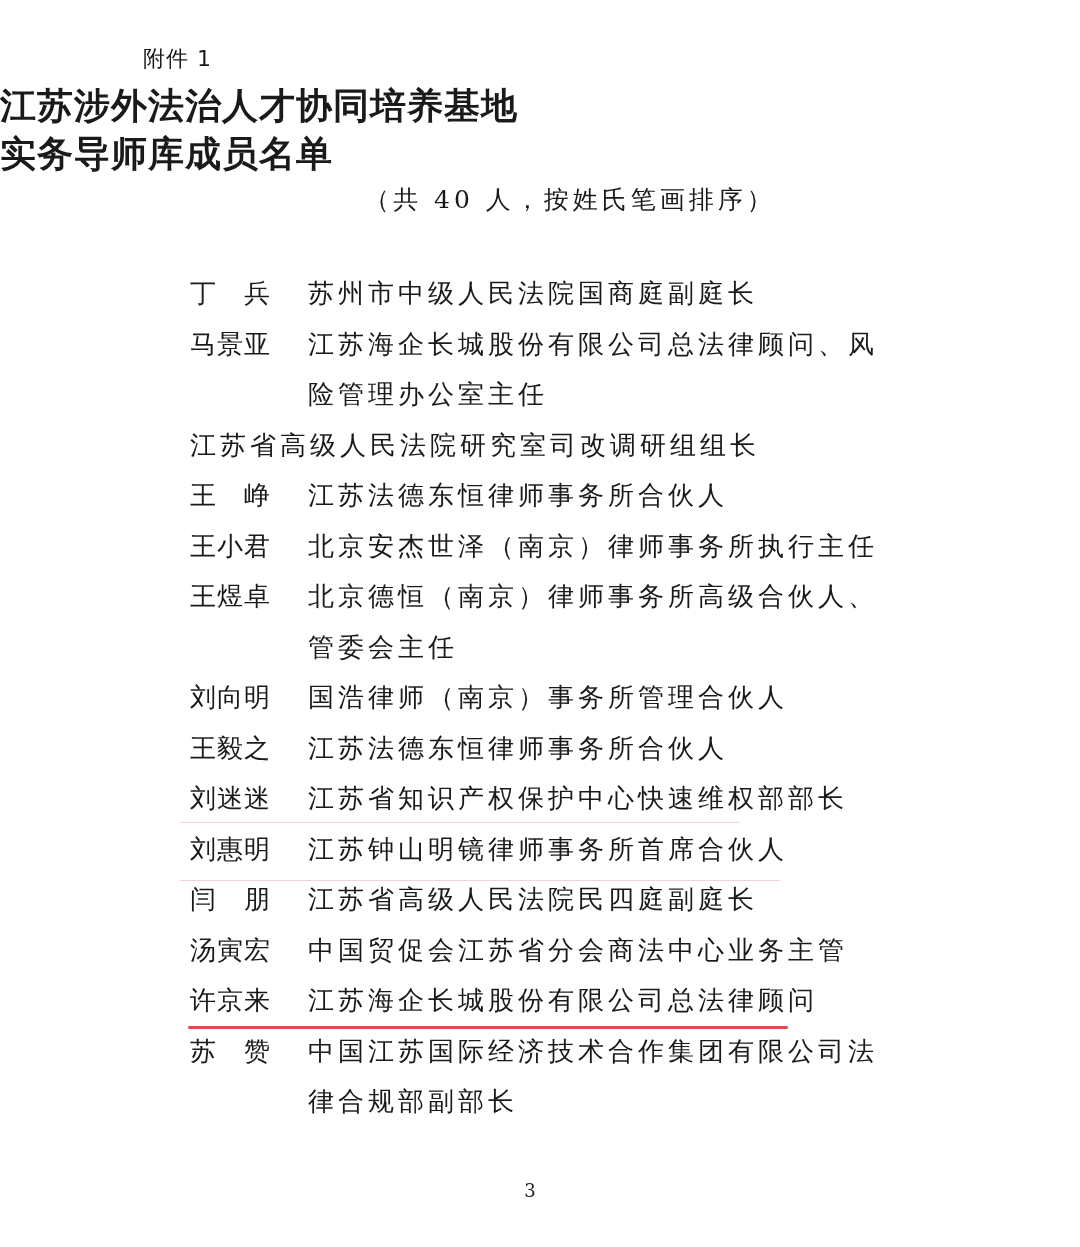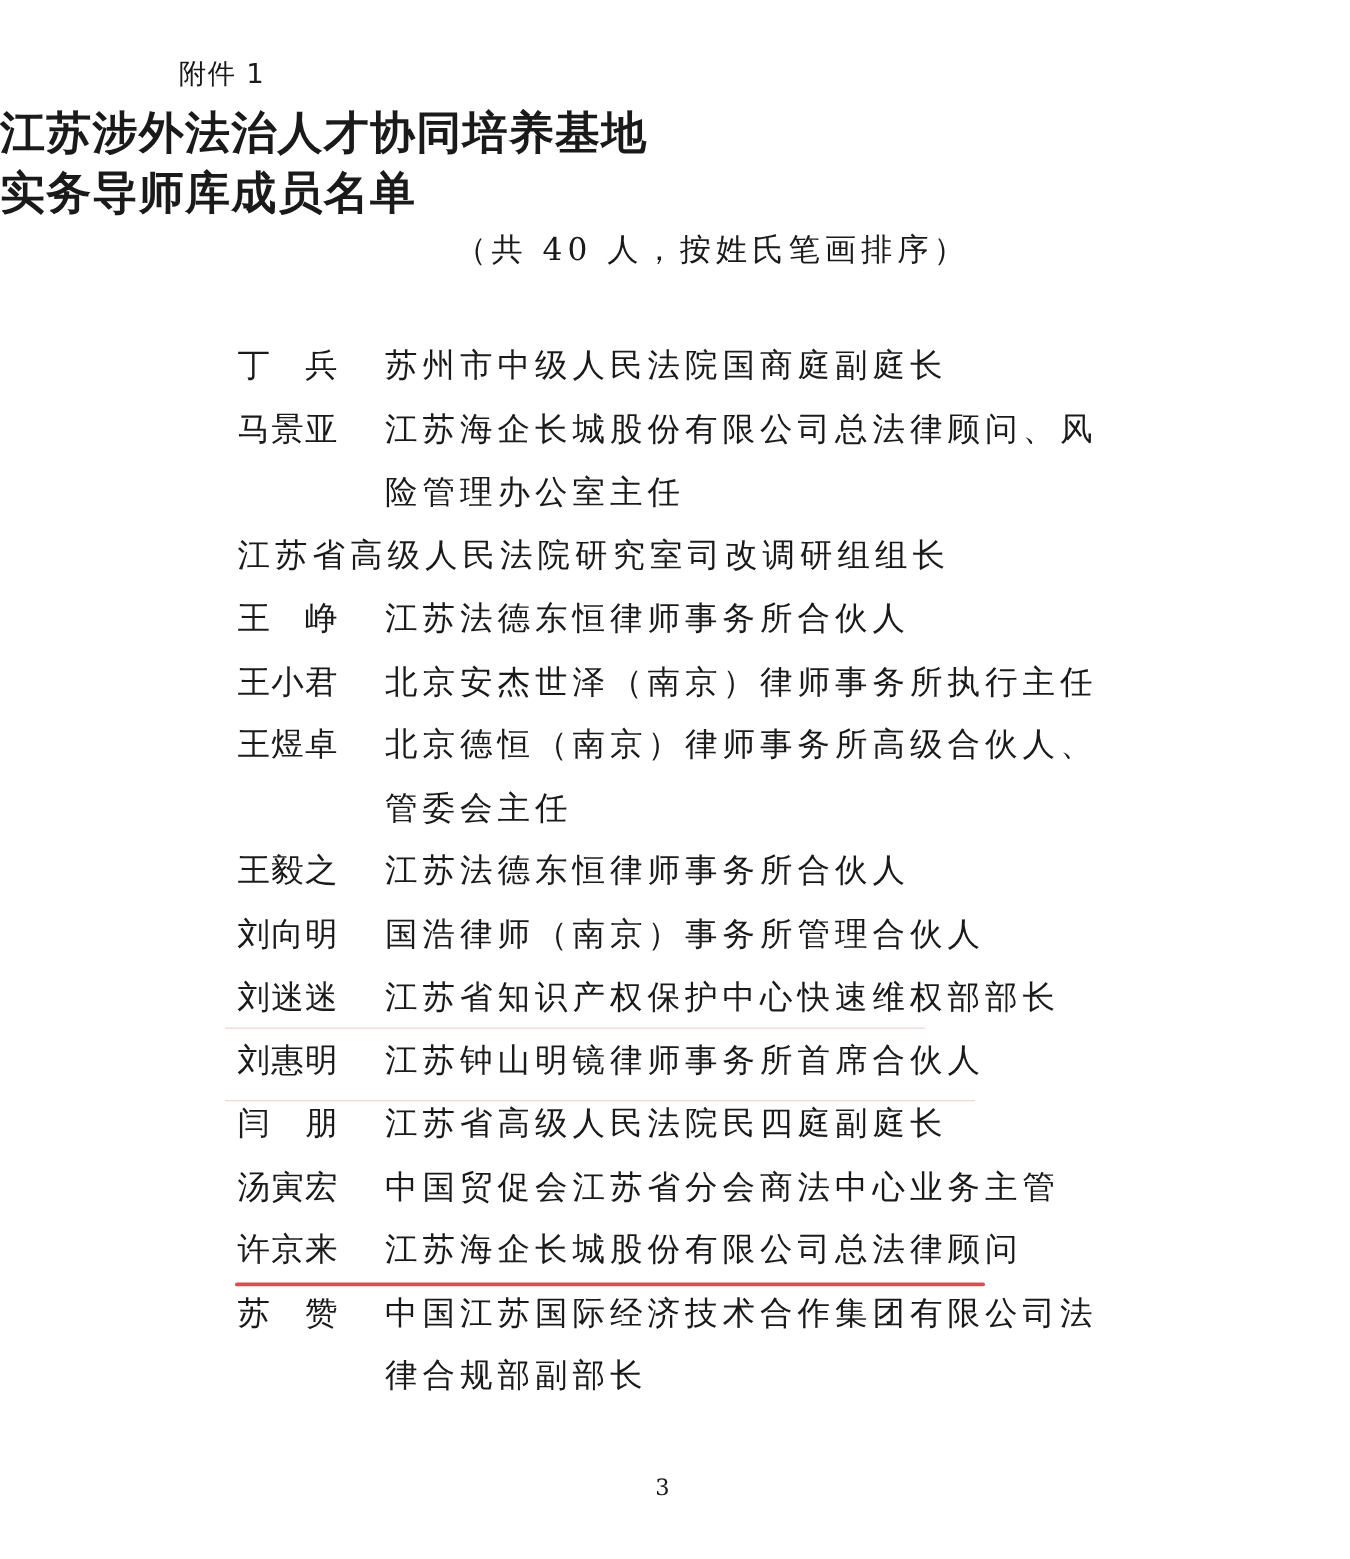--- a/index.html
+++ b/index.html
@@ -123,26 +123,26 @@
   </div>
   <div class="entry">
     <span class="name">王小君</span>
     <span class="title-text">北京安杰世泽（南京）律师事务所执行主任</span>
   </div>
   <div class="entry">
     <span class="name">王煜卓</span>
     <span class="title-text">北京德恒（南京）律师事务所高级合伙人、管委会主任</span>
   </div>
   <div class="entry">
+    <span class="name">刘向明</span>
+    <span class="title-text">国浩律师（南京）事务所管理合伙人</span>
+  </div>
+  <div class="entry">
     <span class="name">王毅之</span>
     <span class="title-text">江苏法德东恒律师事务所合伙人</span>
-  </div>
-  <div class="entry">
-    <span class="name">刘向明</span>
-    <span class="title-text">国浩律师（南京）事务所管理合伙人</span>
   </div>
   <div class="entry">
     <span class="name">刘迷迷</span>
     <span class="title-text">江苏省知识产权保护中心快速维权部部长</span>
   </div>
   <div class="entry">
     <span class="name">刘惠明</span>
     <span class="title-text">江苏钟山明镜律师事务所首席合伙人</span>
   </div>
   <div class="entry">

